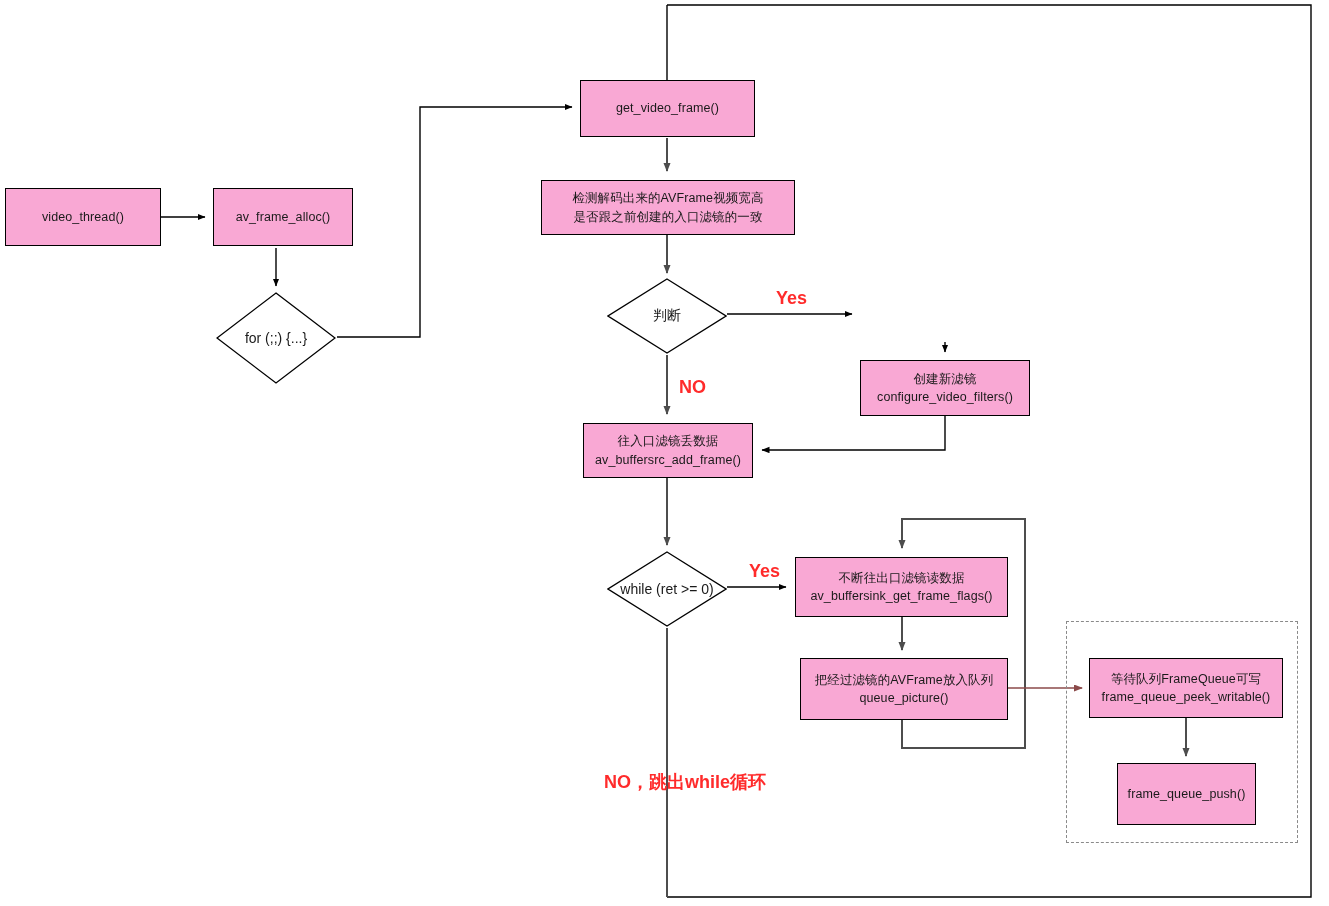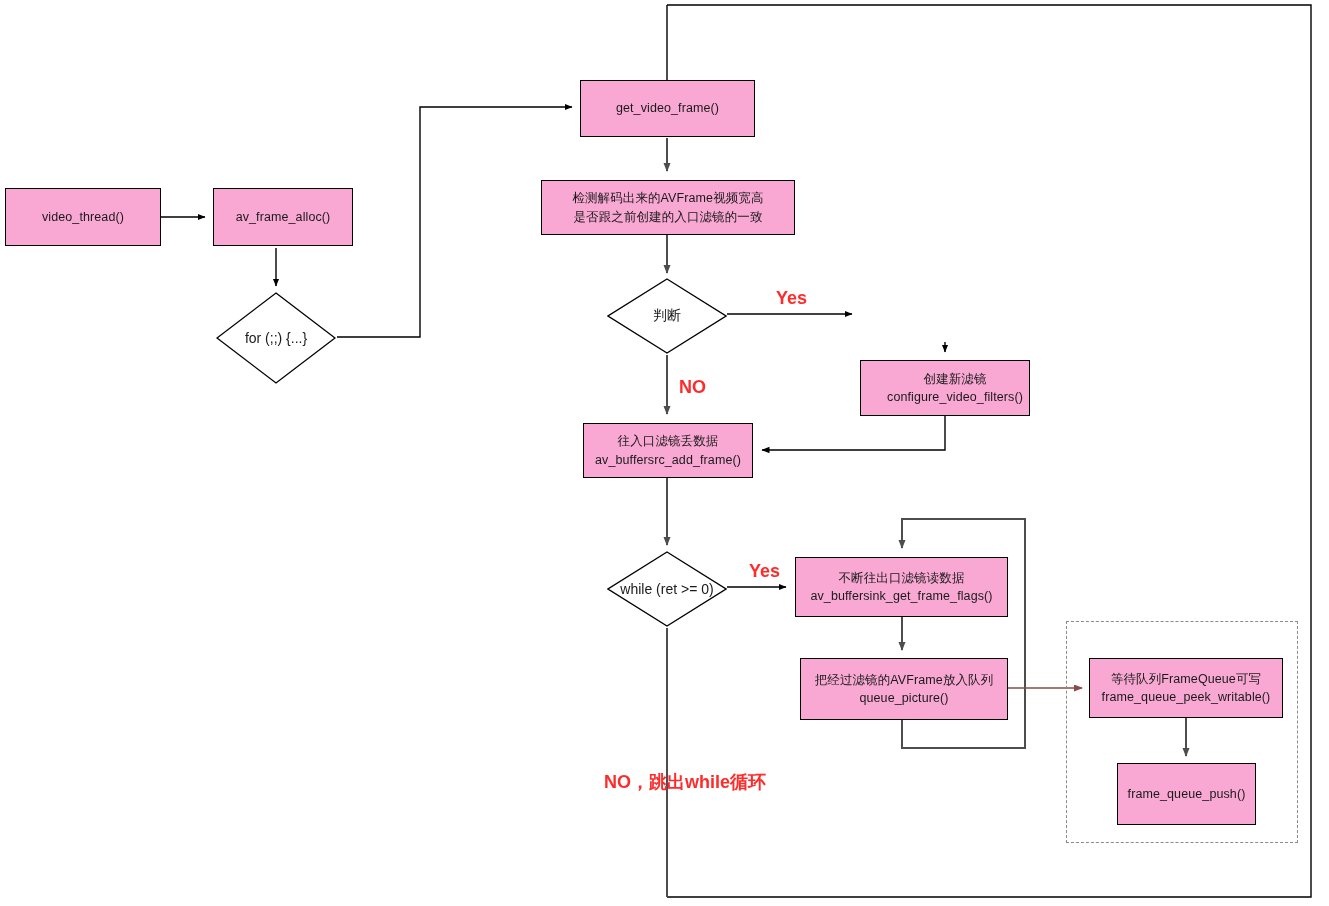--- a/index.html
+++ b/index.html
@@ -166,21 +166,21 @@
   </div>
 
   <div class="diamond-wrap" style="left:607px; top:278px; width:120px; height:76px;">
     <svg width="120" height="76">
       <polygon points="60,1 119,38 60,75 1,38" fill="#ffffff" stroke="#000000" stroke-width="1.3"></polygon>
     </svg>
     <div class="dlabel">判断</div>
   </div>
 
 
-  <div class="node" style="left:860px; top:360px; width:170px; height:56px;justify-content:flex-end;">
+  <div class="node" style="left:860px; top:360px; width:170px; height:56px;">
     <span class="lines">创建新滤镜
 configure_video_filters()</span>
   </div>
 
   <div class="node" style="left:583px; top:423px; width:170px; height:55px;">
     <span class="lines">往入口滤镜丢数据
 av_buffersrc_add_frame()</span>
   </div>
 
   <div class="diamond-wrap" style="left:607px; top:551px; width:120px; height:76px;">

